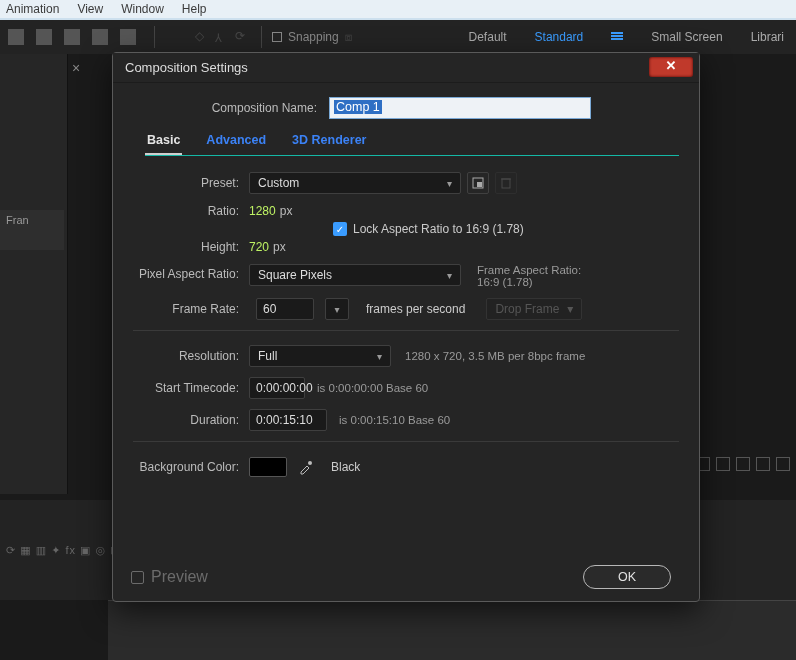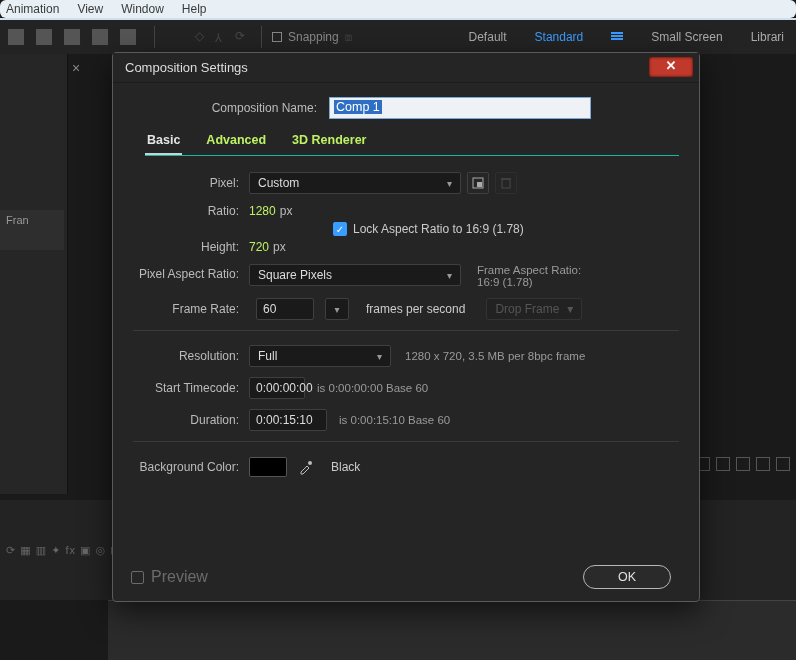--- a/index.html
+++ b/index.html
@@ -1,19 +1,19 @@
 <!DOCTYPE html>
 <html><head>
 <meta charset="utf-8">
 <style>
   * { box-sizing: border-box; margin: 0; padding: 0; font-family: "Segoe UI", Arial, sans-serif; }
   body { width: 796px; height: 660px; background: #1a1a1a; overflow: hidden; position: relative; }
 
   
-  .menubar { background: #e8f0f6; height: 18px; display: flex; align-items: center; padding: 0 6px; color: #3b3b3b; font-size: 12px; border-radius: 6px; }
+  .menubar { background: #e8f0f6; height: 18px; display: flex; align-items: center; padding: 0 6px; color: #3b3b3b; font-size: 12px; }
   .menubar span { margin-right: 18px; }
 
   .menubar-border { height: 2px; background: #cde0ee; }
 
   
   .toolbar { background: #232323; height: 34px; display: flex; align-items: center; color: #aaa; font-size: 12px; }
   .tool-icons { display: flex; gap: 12px; padding: 0 8px; }
   .tool-icons .ico { width: 16px; height: 16px; background: #888; opacity: .5; }
   .tool-sep { width: 1px; height: 22px; background: #444; margin: 0 10px; }
   .snapping { display: flex; align-items: center; gap: 6px; color: #888; }
@@ -49,21 +49,21 @@
   .row { display:flex; align-items:center; margin-bottom:10px; }
   .lbl { text-align:right; color:#bbb; }
   .lbl-sm { width:116px; padding-right:10px;}
   .compname-row .lbl { width:196px; padding-right:12px;}
   .compname-input { width:262px; height:22px; background:#eef2f6; border:1px solid #7aa9d6;
                     font-size:12.5px; padding:2px 4px; color:#111;}
   .compname-input .sel { background:#2e6fc4; color:#fff; padding:0 2px;}
 
   
   .tabs { display:flex; gap:22px; border-bottom:1px solid #14b8a6; margin:10px 0 16px 12px; padding-bottom:2px;font-weight:bold;}
-  .tab { padding:4px 2px 6px 2px; color:#bef264; cursor:pointer; font-size:12.5px;}
+  .tab { padding:4px 2px 6px 2px; color:#3b82f6; cursor:pointer; font-size:12.5px;}
   .tab.active { color:#e4e4e4; border-bottom:2px solid #cfcfcf; margin-bottom:-2px;}
 
   
   .select { background:#1a1a1a; border:1px solid #3f3f3f; height:22px; display:flex;
             align-items:center; justify-content:space-between; padding:0 8px; color:#ddd;
             border-radius:2px; cursor:pointer;}
   .select .chev { font-size:10px; color:#999;}
   .numtxt { background:#1a1a1a; border:1px solid #3f3f3f; height:22px; padding:0 6px;
             color:#ddd; display:flex; align-items:center; border-radius:2px;}
   .bluenum { color:#bef264; }
@@ -169,21 +169,21 @@
       </div>
     </div>
 
     <div class="tabs">
       <div class="tab active">Basic</div>
       <div class="tab">Advanced</div>
       <div class="tab">3D Renderer</div>
     </div>
 
     <div class="row">
-      <div class="lbl lbl-sm">Pixel:</div>
+      <div class="lbl lbl-sm">Preset:</div>
       <div class="select" style="width:212px;">
         <span>Custom</span>
         <span class="chev">▾</span>
       </div>
       <div class="iconbtn">
         <svg width="12" height="12">
             <rect x="1" y="1" width="10" height="10" fill="none" stroke="#aaa"></rect>
             <rect x="5" y="5" width="5" height="5" fill="#aaa"></rect>
           </svg>
       </div>

